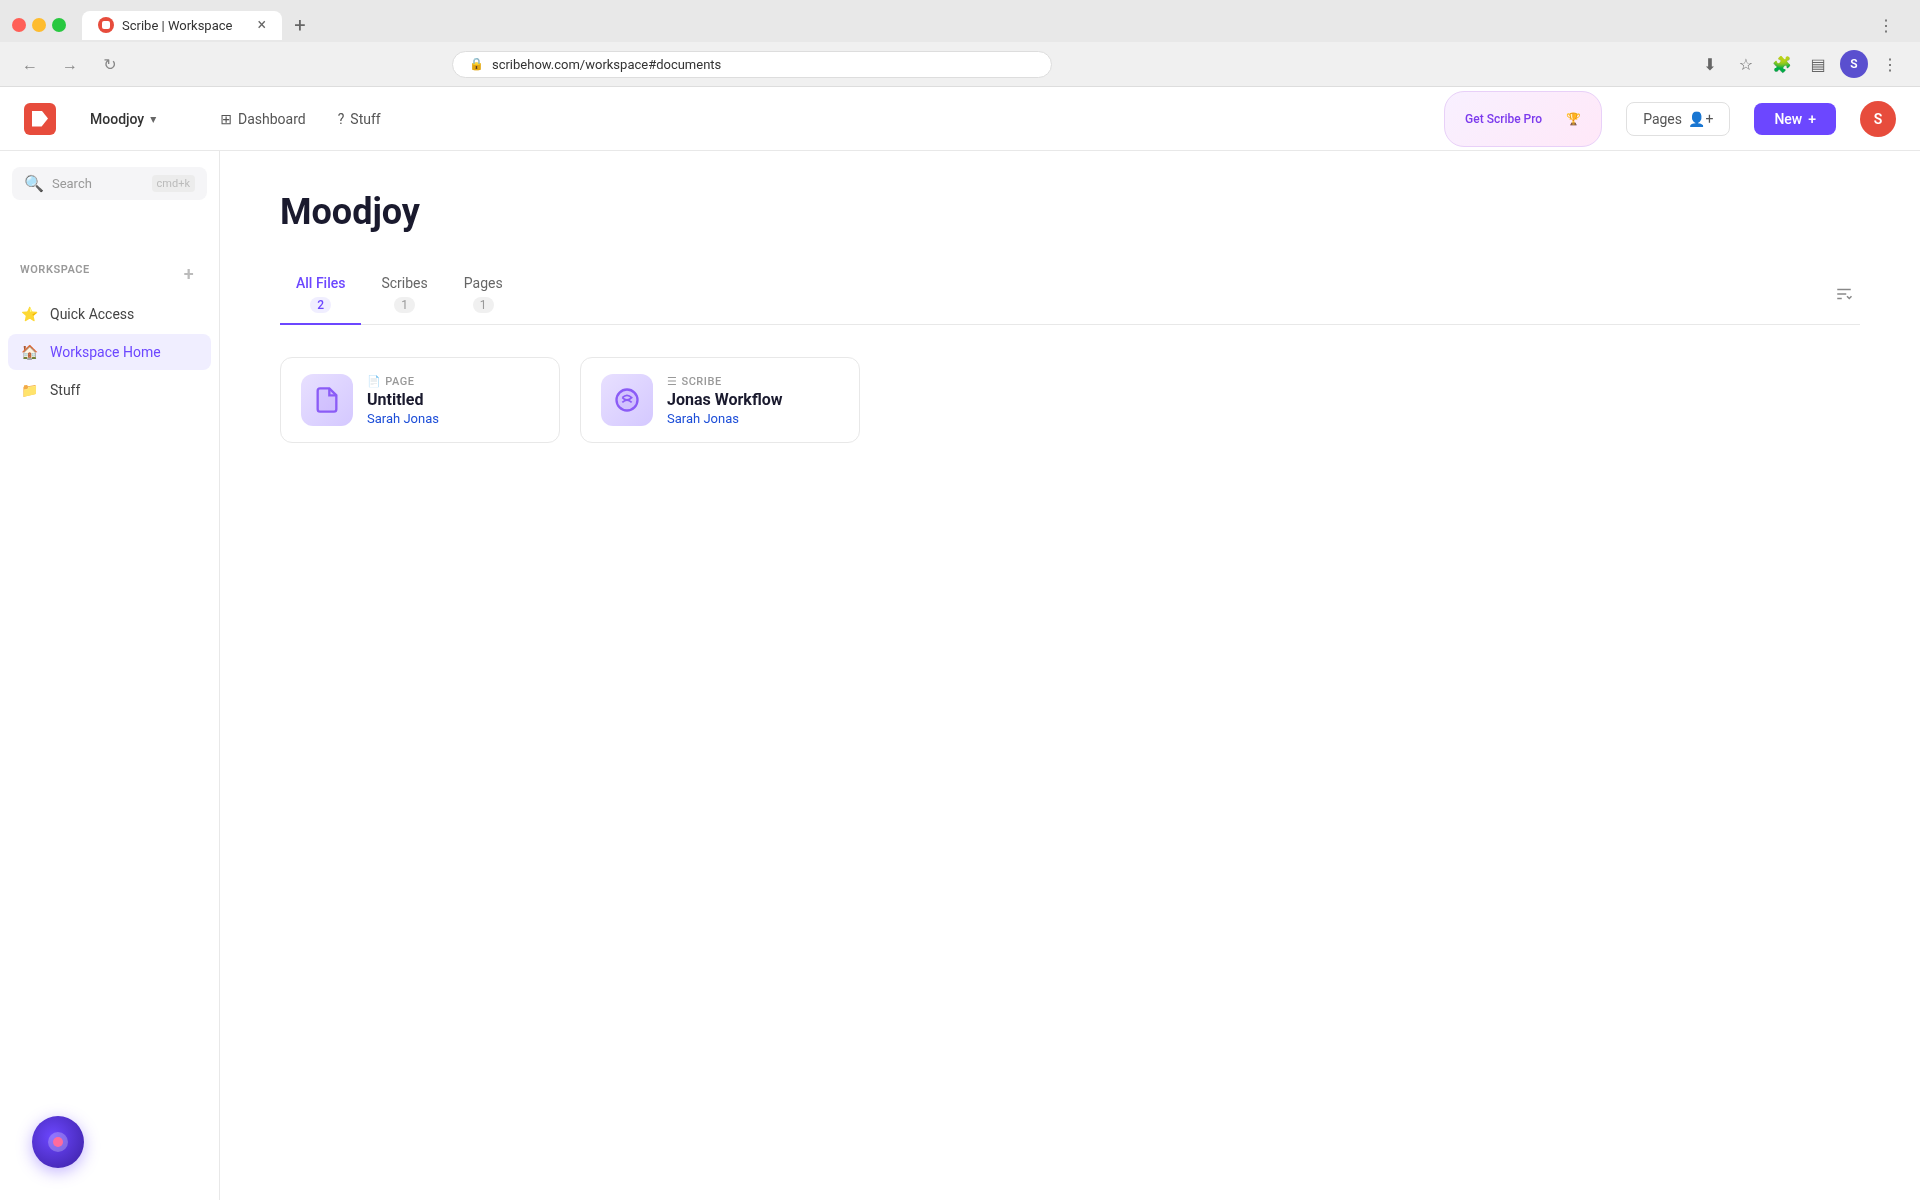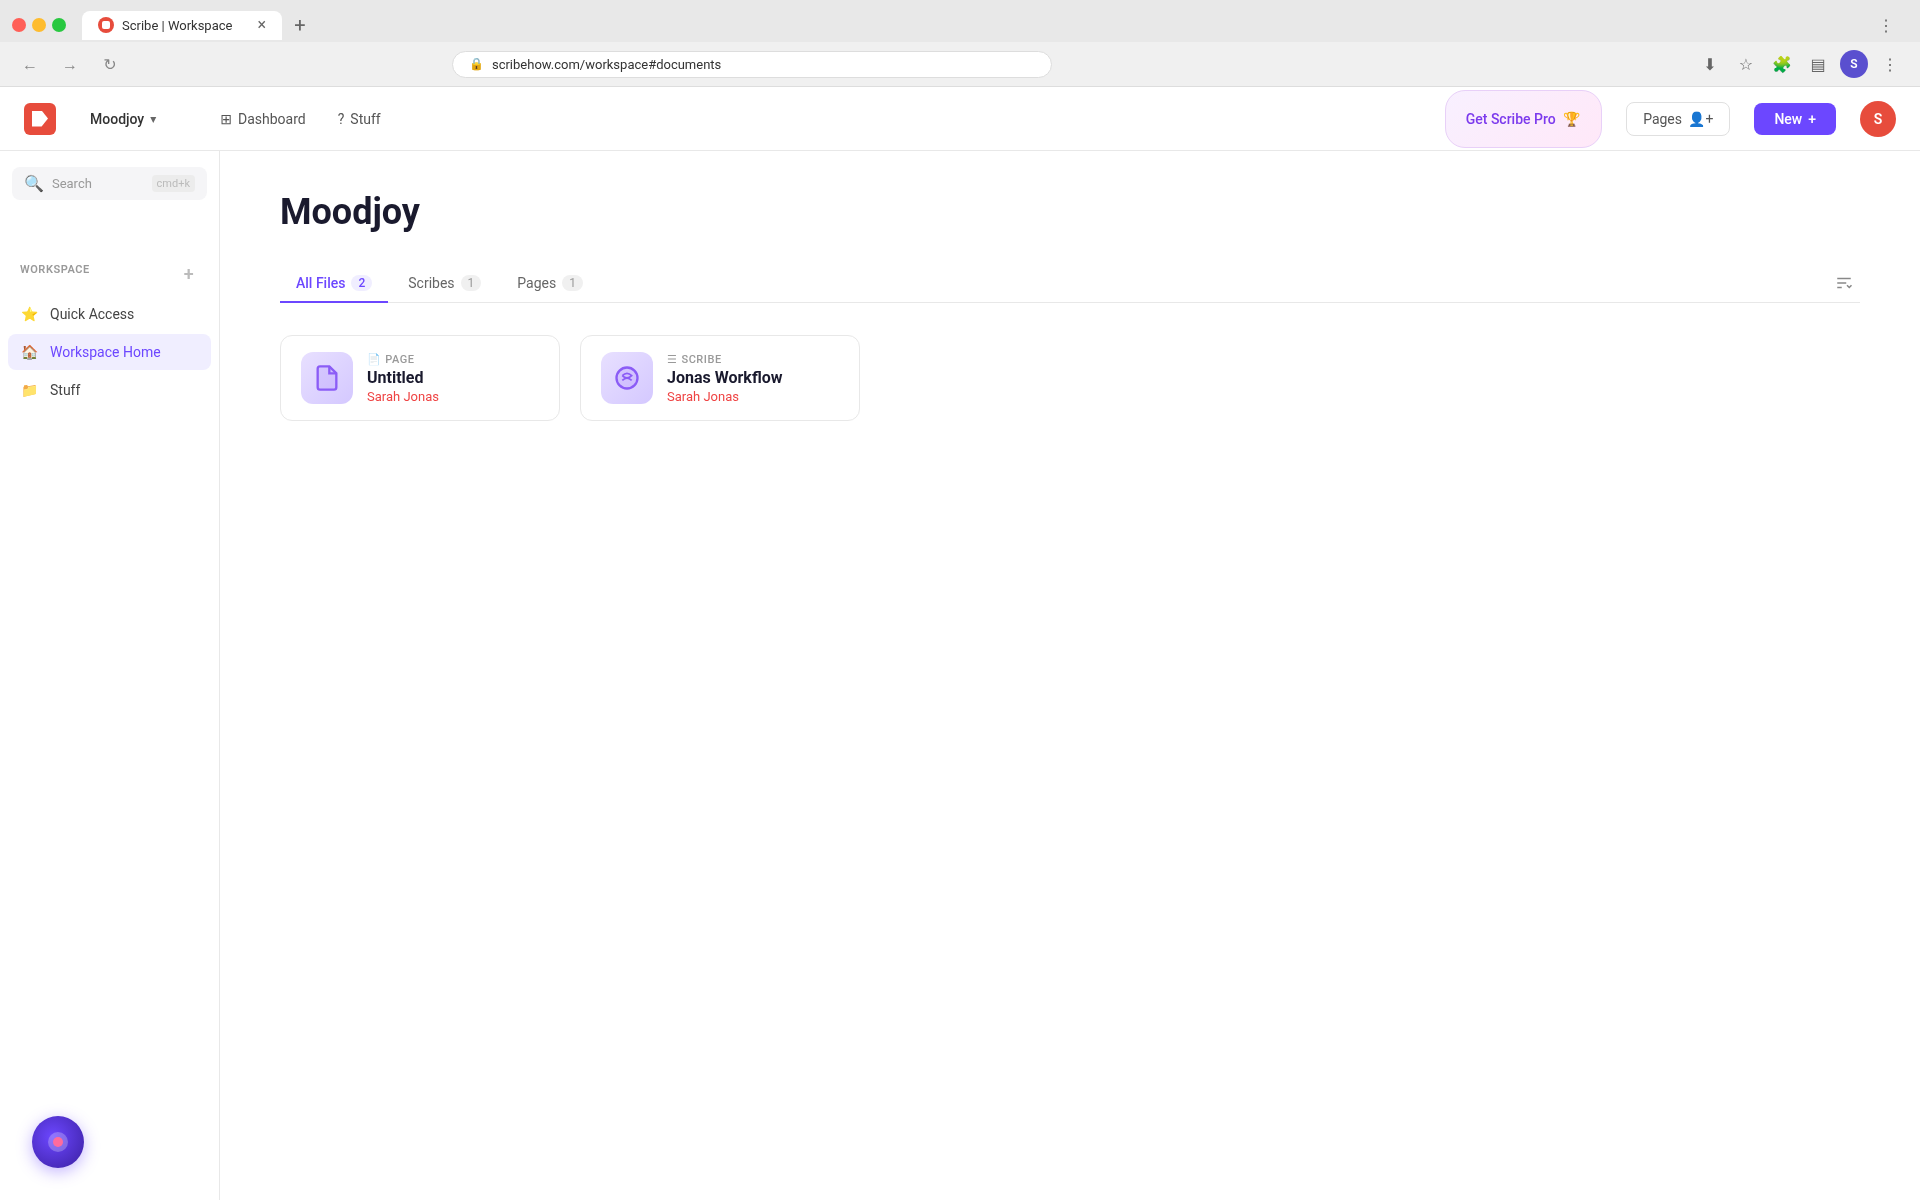--- a/index.html
+++ b/index.html
@@ -34,21 +34,21 @@
     .app-header { display: flex; align-items: center; padding: 0 24px; height: 64px; border-bottom: 1px solid #e8e8e8; background: #fff; gap: 24px; }
     .logo-area { display: flex; align-items: center; gap: 8px; }
     .logo-icon { width: 32px; height: 32px; background: #e74c3c; border-radius: 6px; display: flex; align-items: center; justify-content: center; }
     .logo-icon::after { content: ''; display: block; width: 16px; height: 16px; background: white; clip-path: polygon(0 0, 60% 0, 100% 50%, 60% 100%, 0 100%); }
     .workspace-selector { display: flex; align-items: center; gap: 6px; padding: 6px 10px; border-radius: 6px; cursor: pointer; font-size: 14px; font-weight: 500; color: #333; }
     .chevron-down { font-size: 12px; color: #666; }
     .header-nav { display: flex; align-items: center; gap: 4px; margin-left: 16px; }
     .header-nav-item { display: flex; align-items: center; gap: 6px; padding: 7px 14px; border-radius: 6px; cursor: pointer; font-size: 14px; color: #555; }
     .help-btn { display: flex; align-items: center; gap: 6px; padding: 7px 14px; border-radius: 6px; cursor: pointer; font-size: 14px; color: #555; }
     .header-spacer { flex: 1; }
-    .get-pro-btn { display: flex; align-items: center; gap: 8px; padding: 20px 20px; border-radius: 20px; background: linear-gradient(135deg, #f8f0ff, #ffe8f8); border: 1px solid #e8d0f8; cursor: pointer; font-size: 14px; font-weight: 500; color: #7c3aed; }
+    .get-pro-btn { display: flex; align-items: center; gap: 24px; padding: 20px 20px; border-radius: 20px; background: linear-gradient(135deg, #f8f0ff, #ffe8f8); border: 1px solid #e8d0f8; cursor: pointer; font-size: 12px; font-weight: 500; color: #7c3aed; }
     .invite-btn { display: flex; align-items: center; gap: 6px; padding: 8px 16px; border-radius: 8px; cursor: pointer; font-size: 14px; color: #555; border: 1px solid #e0e0e0; }
     .new-btn { display: flex; align-items: center; gap: 6px; padding: 8px 20px; border-radius: 8px; background: #6c47ff; cursor: pointer; font-size: 14px; font-weight: 500; color: #ffffff; border: none; }
     .user-avatar { width: 36px; height: 36px; border-radius: 50%; background: #e74c3c; display: flex; align-items: center; justify-content: center; color: white; font-size: 14px; font-weight: 600; cursor: pointer; }
 
     
     .app-body { display: flex; flex: 1; overflow: hidden; }
 
     
     .sidebar { width: 220px; border-right: 1px solid #e8e8e8; background: #fff; display: flex; flex-direction: column; padding: 16px 0; flex-shrink: 0; }
     .search-box { margin: 0 12px 16px; display: flex; align-items: center; gap: 8px; background: #f5f5f7; border-radius: 8px; padding: 7px 12px; cursor: pointer; }
@@ -60,36 +60,36 @@
     .sidebar-item { display: flex; align-items: center; gap: 10px; padding: 8px 12px; border-radius: 8px; cursor: pointer; margin: 1px 8px; font-size: 14px; color: #444; }
     .sidebar-item.active { background: #f0eeff; color: #6c47ff; }
     .sidebar-item-icon { width: 20px; height: 20px; display: flex; align-items: center; justify-content: center; flex-shrink: 0; }
 
     
     .main-content { flex: 1; overflow-y: auto; padding: 40px 60px; background: #fff; }
     .workspace-title { font-size: 36px; font-weight: 700; color: #1a1a2e; margin-bottom: 32px; }
 
     
     .tabs { display: flex; align-items: center; gap: 4px; margin-bottom: 32px; border-bottom: 1px solid #e8e8e8; }
-    .tab-item { display: flex; align-items: center; gap: 6px; padding: 10px 16px; cursor: pointer; font-size: 14px; color: #666; border-bottom: 2px solid transparent; margin-bottom: -1px; }
+    .tab-item { display: flex; align-items: center; gap: 6px; padding: 10px 16px; cursor: pointer; font-size: 14px; color: #666; border-bottom: 2px solid transparent; margin-bottom: -1px; flex-direction: column; }
     .tab-item.active { color: #6c47ff; border-bottom-color: #6c47ff; font-weight: 500; }
     .tab-count { font-size: 12px; color: #999; background: #f0f0f0; border-radius: 10px; padding: 1px 7px; }
     .tab-item.active .tab-count { color: #6c47ff; background: #f0eeff; }
     .sort-btn { margin-left: auto; margin-bottom: 1px; width: 32px; height: 32px; display: flex; align-items: center; justify-content: center; cursor: pointer; color: #888; border-radius: 6px; }
 
     
     .files-grid { display: flex; flex-wrap: wrap; gap: 20px; }
     .file-card { display: flex; align-items: center; gap: 14px; padding: 16px 20px; border: 1px solid #e8e8e8; border-radius: 12px; cursor: pointer; min-width: 280px; max-width: 340px; flex: 0 0 auto; }
     .file-card-icon { width: 52px; height: 52px; border-radius: 12px; display: flex; align-items: center; justify-content: center; flex-shrink: 0; }
     .file-card-icon.page { background: linear-gradient(135deg, #e8e0ff, #d4c8ff); }
     .file-card-icon.scribe { background: linear-gradient(135deg, #e8e0ff, #d4c8ff); }
     .file-card-info { display: flex; flex-direction: column; gap: 2px; }
     .file-card-type { font-size: 11px; color: #999; text-transform: uppercase; letter-spacing: 0.05em; font-weight: 500; display: flex; align-items: center; gap: 4px; }
     .file-card-name { font-size: 16px; font-weight: 700; color: #1a1a2e; }
-    .file-card-author { font-size: 13px; color: #ef4444; }
+    .file-card-author { font-size: 13px; color: #1d4ed8; }
 
     
     .chat-btn { position: fixed; bottom: 32px; left: 32px; width: 52px; height: 52px; border-radius: 50%; background: radial-gradient(circle at 40% 40%, #6c47ff, #3a1fa0); display: flex; align-items: center; justify-content: center; cursor: pointer; box-shadow: 0 4px 16px rgba(108,71,255,0.4); }
     .chat-btn-inner { width: 20px; height: 20px; border-radius: 50%; background: rgba(255,255,255,0.25); display: flex; align-items: center; justify-content: center; }
     .chat-btn-dot { width: 10px; height: 10px; border-radius: 50%; background: #ff6b9d; }
   </style>
 </head>
 <body>
 
 <div class="browser-chrome">

